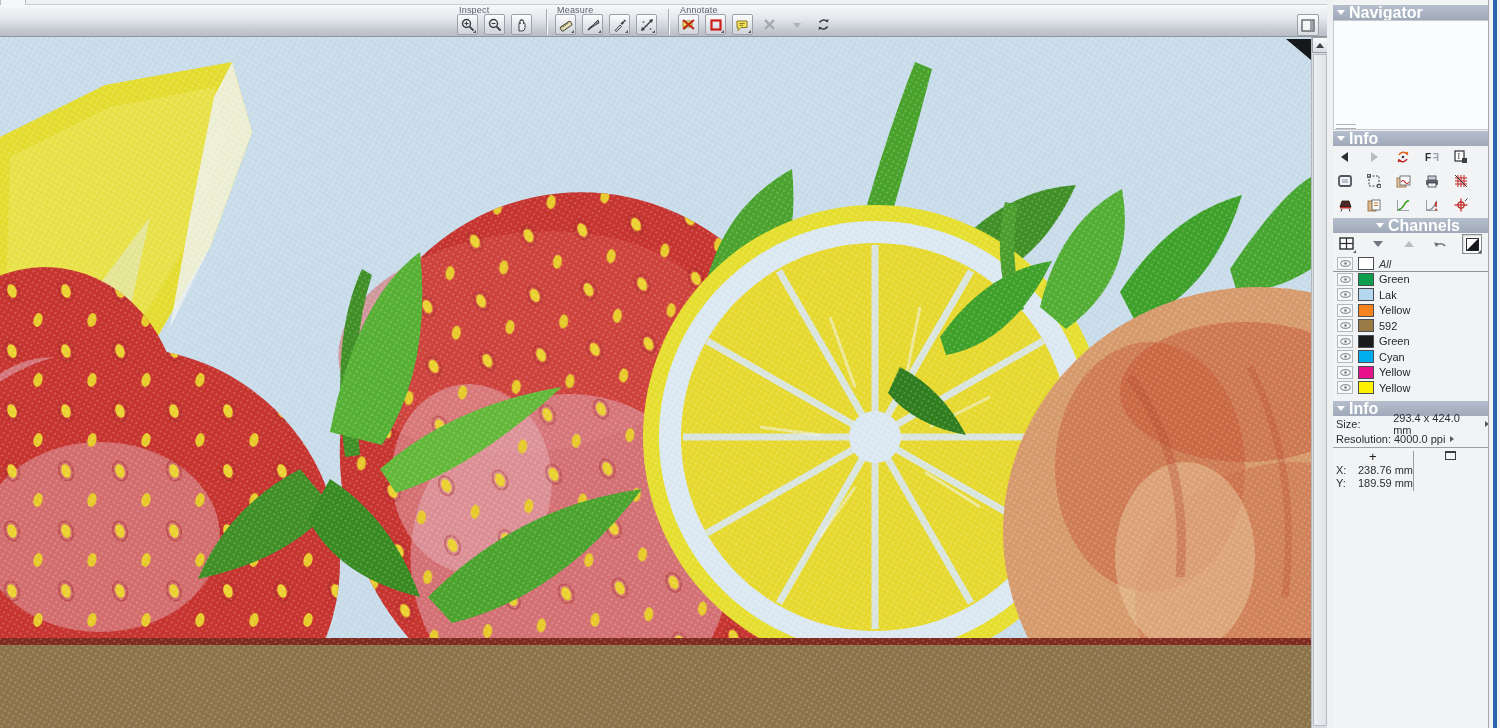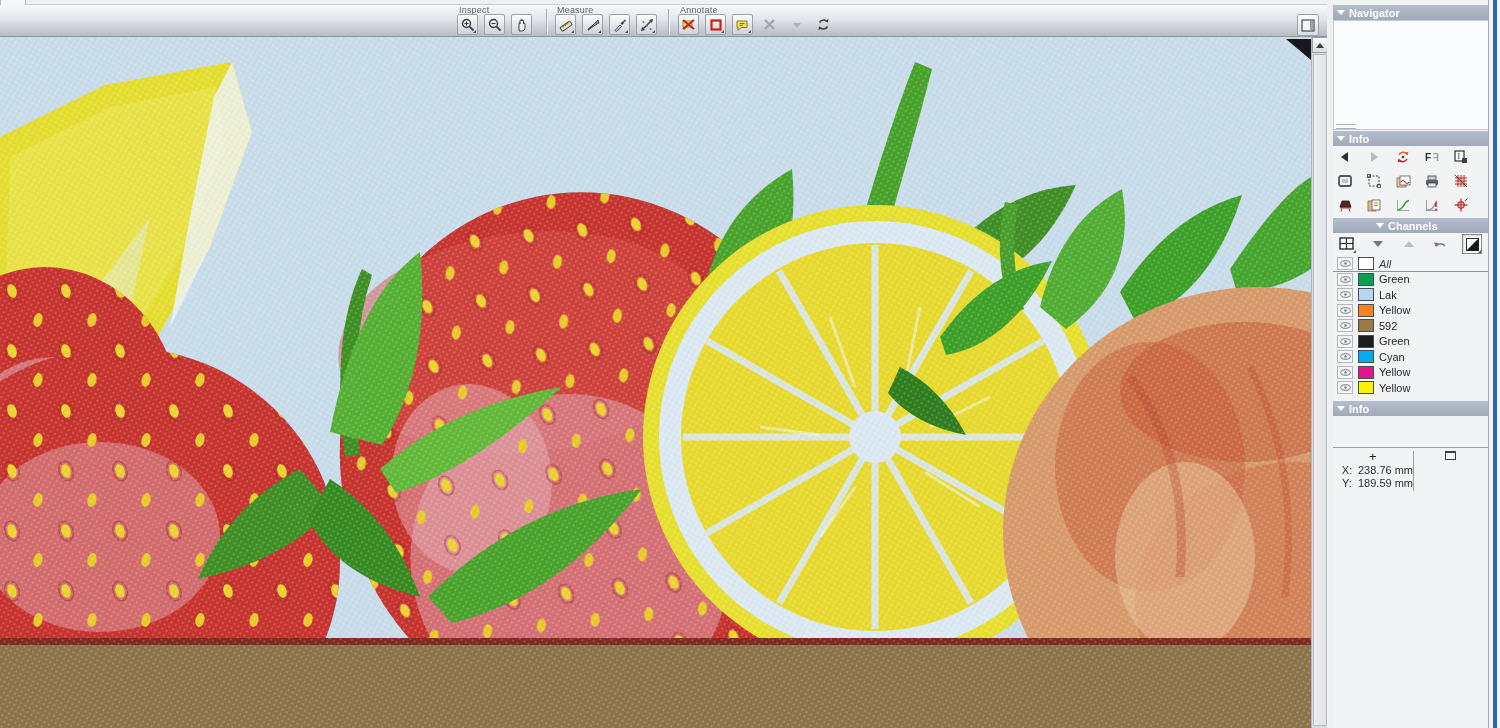--- a/index.html
+++ b/index.html
@@ -1,17 +1,17 @@
 <!DOCTYPE html>
 <html><head>
 <meta charset="utf-8">
 <style>
   * { margin:0; padding:0; box-sizing:border-box; }
   html,body { width:1500px; height:728px; overflow:hidden; font-family:"Liberation Sans",sans-serif; background:#f2f3f5; }
-  #app { position:relative; width:1500px; height:529px;text-align:center; }
+  #app { position:relative; width:1500px; height:529px; }
 
   
   #topstrip { position:absolute; left:0; top:0; width:1330px; height:5px; background:#eef0f3; border-bottom:1px solid #c9cdd3; }
   #toptab { position:absolute; left:0; top:0; width:26px; height:6px; background:#f6f7f8; border:1px solid #b8bcc2; border-top:none; }
   #toolbar { position:absolute; left:0; top:5px; width:1330px; height:32px;
     background:linear-gradient(#f7f8fa 0%, #e3e6ea 45%, #c2c7cf 85%, #b7bcc5 100%);
     border-bottom:1px solid #8f959d; }
   .tgroup { position:absolute; top:0; height:32px; }
   .tgroup .glabel { position:absolute; top:0px; left:4px; font-size:9px; color:#5d646d; letter-spacing:.2px; }
   .tbtns { position:absolute; top:9px; left:2px; display:flex; gap:6px; }
@@ -32,21 +32,21 @@
   #vscroll-thumb { position:absolute; left:1px; top:17px; width:14px; height:672px; background:linear-gradient(90deg,#eceef1,#dfe2e6); border:1px solid #b7bbc1; border-radius:1px; }
   #gapstrip { position:absolute; left:1327px; top:0; width:6px; height:728px; background:#eef0f2; }
 
   
   #dock { position:absolute; left:1333px; top:0; width:156px; height:728px; background:#f2f3f5; }
   #dock-rightline { position:absolute; left:1488px; top:0; width:1px; height:728px; background:#a6aab0; }
   #win-border { position:absolute; left:1493px; top:0; width:4px; height:728px; background:#2b66b0; }
 
   .phead { position:relative; width:156px; height:15px; background:linear-gradient(#b4becc,#9fa9b9); display:flex; align-items:center; padding-left:4px; gap:4px; }
   .phead .tri { width:0; height:0; border-left:4px solid transparent; border-right:4px solid transparent; border-top:5px solid #ffffff; }
-  .phead .ptitle { font-size:11px; font-weight:bold; color:#ffffff; }
+  .phead .ptitle { font-size:16px; font-weight:bold; color:#ffffff; }
 
   #navigator-head { position:absolute; top:5px; left:0; }
   #navigator-body { position:absolute; top:20px; left:0; width:156px; height:110px; background:#fbfcfd; border:1px solid #c6cad0; }
   #nav-resize { position:absolute; top:124px; left:3px; width:20px; height:5px; border-top:1px solid #aeb3ba; border-bottom:1px solid #aeb3ba; }
 
   #view-head { position:absolute; top:131px; left:0; }
   #view-grid { position:absolute; top:146px; left:0; width:156px; height:70px; }
   .vicon { position:absolute; width:20px; height:18px; display:flex; align-items:center; justify-content:center; }
 
   #channels-head { position:absolute; top:218px; left:0;padding-left:43px; }
@@ -582,20 +582,32 @@
         <span class="swatch" style="background-color: rgb(255, 242, 0);"></span>
         <span class="chname">Yellow</span>
       </div>
     </div>
     <div id="all-sep"></div>
 
     <div class="phead" id="info-head">
       <span class="tri"></span>
       <span class="ptitle">Info</span>
     </div>
+    <div id="info-body">
+      <div class="inforow">
+        <span class="ilabel">Size:</span>
+        <span class="ival">293.4 x 424.0 mm</span>
+        <span class="disc"></span>
+      </div>
+      <div class="inforow">
+        <span class="ilabel">Resolution:</span>
+        <span class="ival">4000.0 ppi</span>
+        <span class="disc"></span>
+      </div>
+    </div>
     <div id="info-sep"></div>
     <div id="info-cols">
       <div id="info-vsep"></div>
       <span id="cross-icon">+</span>
       <span id="rect-icon"></span>
       <div id="xy-block" style="font-size:11px;color:#2a2e33;">
         <div class="xyrow">
           <span class="xylab">X:</span>
           <span>238.76 mm</span>
         </div>

